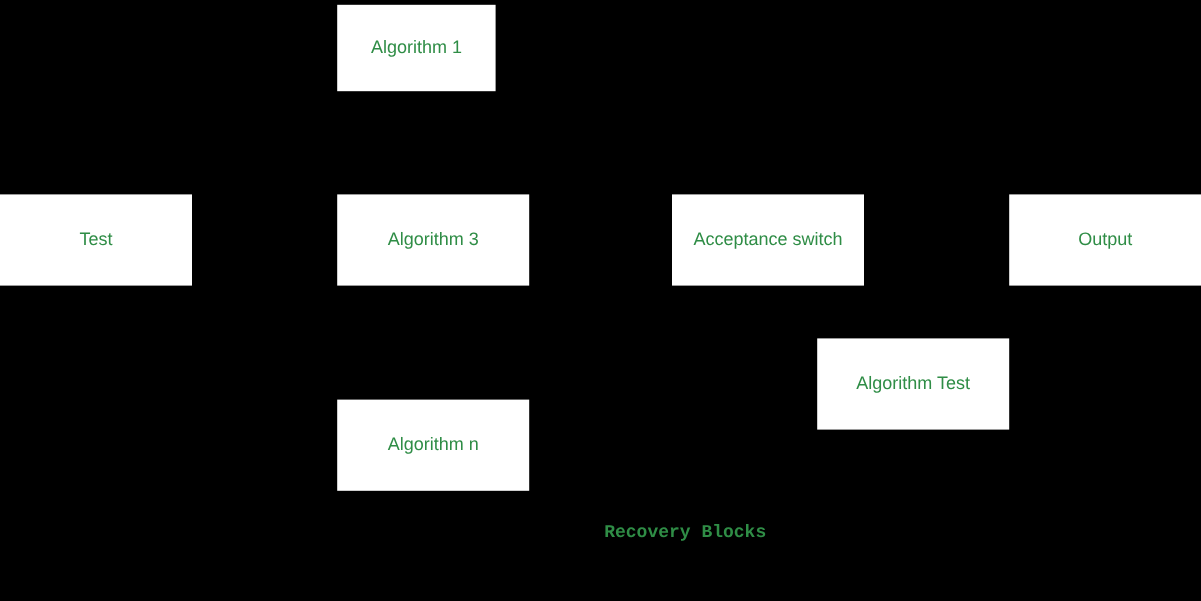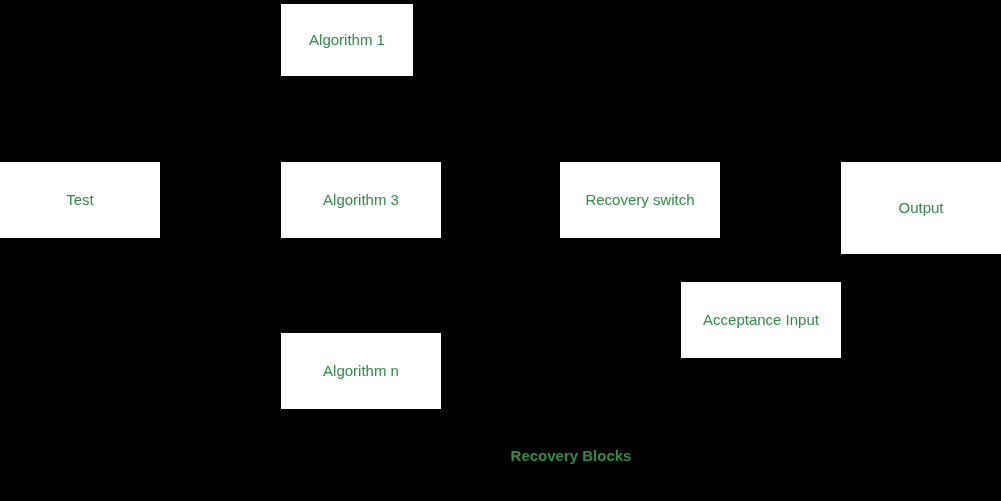--- a/index.html
+++ b/index.html
@@ -24,61 +24,62 @@
     justify-content: center;
     font-size: 15px;
     line-height: 1.2;
     text-align: center;
     box-sizing: border-box;
   }
   .node-algorithm-1 { left: 281px; top: 4px;  width: 132px; height: 72px; }
   .node-input       { left: 0px;   top: 162px; width: 160px; height: 76px; }
   .node-algorithm-2 { left: 281px; top: 162px; width: 160px; height: 76px; }
   .node-selection   { left: 560px; top: 162px; width: 160px; height: 76px; }
-  .node-output      { left: 841px; top: 162px; width: 160px; height: 92px; }
+  .node-output      { left: 841px; top: 162px; width: 160px; height: 76px; }
   .node-acceptance  { left: 681px; top: 282px; width: 160px; height: 76px; }
   .node-algorithm-n { left: 281px; top: 333px; width: 160px; height: 76px; }
   .caption {
     position: absolute;
     left: 571px;
-    top: 455px;
+    top: 444px;
     transform: translate(-50%, -50%);
     color: #2f8d46;
     font-size: 15px;
     font-weight: bold;
     white-space: nowrap;
+    font-family: Liberation Mono, monospace;
   }
 </style>
 </head>
 <body>
 
 <div class="canvas">
 
   <div class="node node-algorithm-1">
     <span>Algorithm 1</span>
   </div>
 
   <div class="node node-input">
     <span>Test</span>
   </div>
 
   <div class="node node-algorithm-2">
     <span>Algorithm 3</span>
   </div>
 
   <div class="node node-selection">
-    <span>Recovery switch</span>
+    <span>Acceptance switch</span>
   </div>
 
   <div class="node node-output">
     <span>Output</span>
   </div>
 
   <div class="node node-acceptance">
-    <span>Acceptance Input</span>
+    <span>Algorithm Test</span>
   </div>
 
   <div class="node node-algorithm-n">
     <span>Algorithm n</span>
   </div>
 
   <div class="caption">Recovery Blocks</div>
 
 </div>
 

